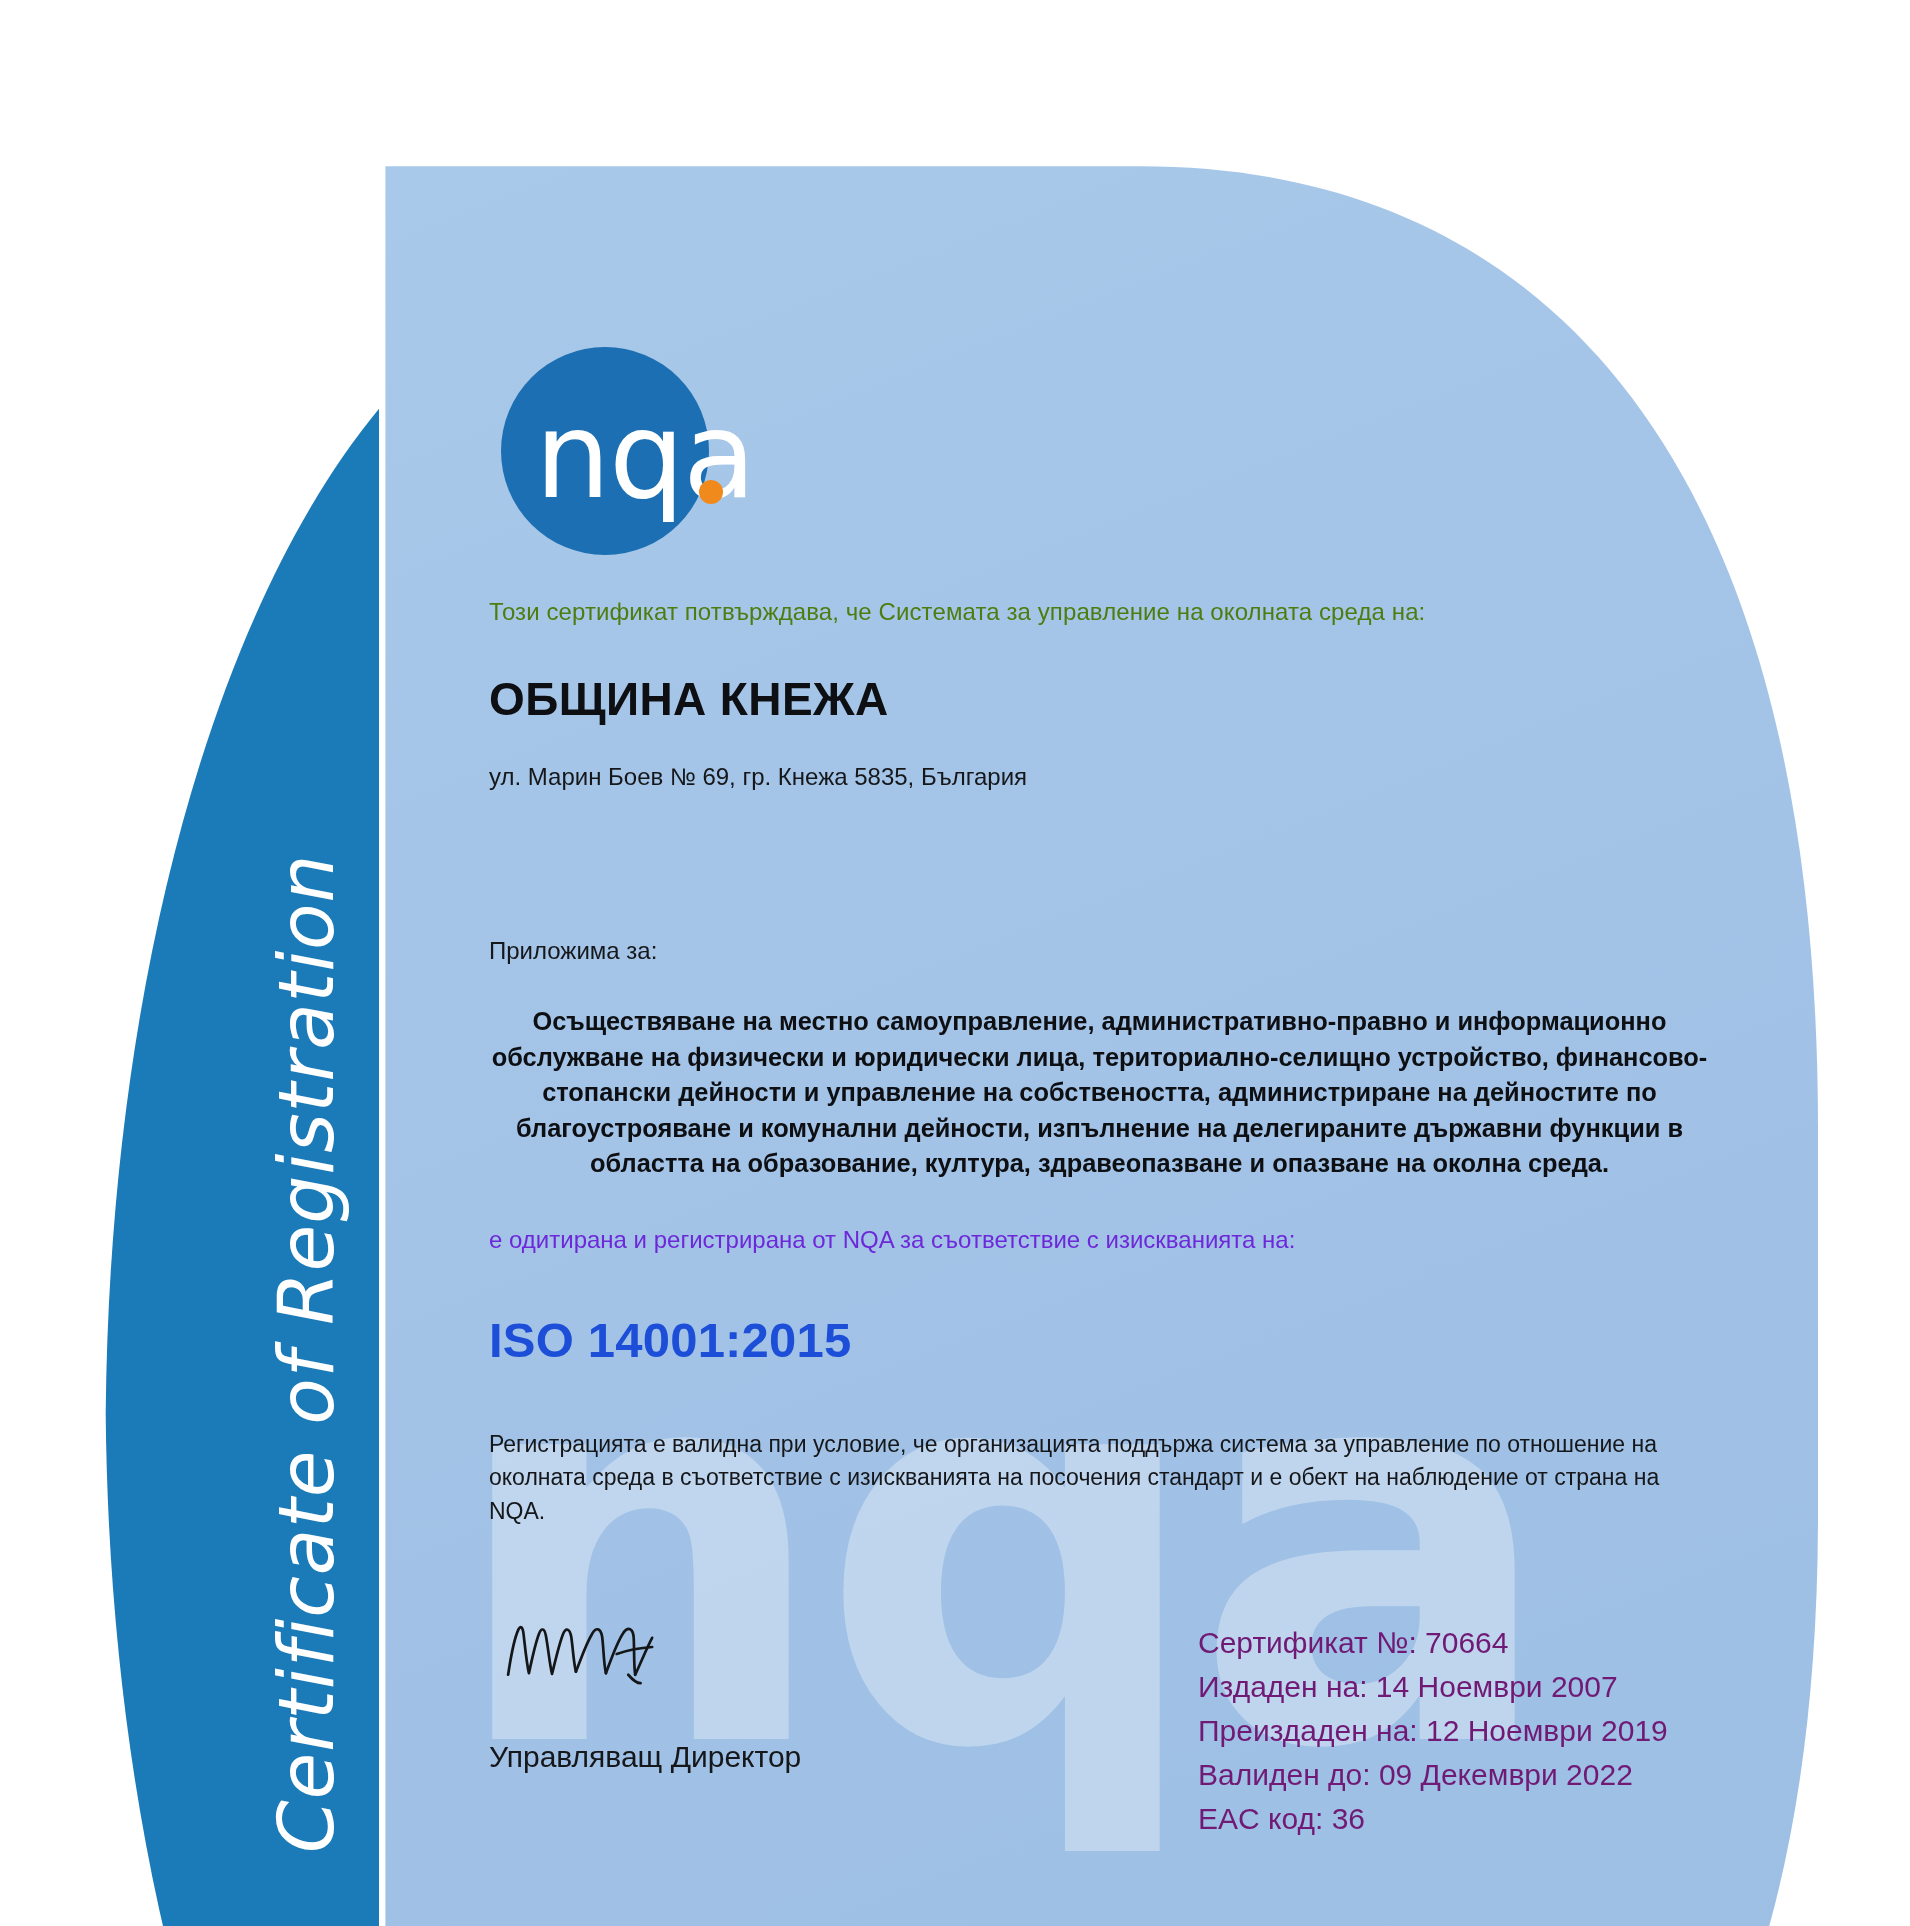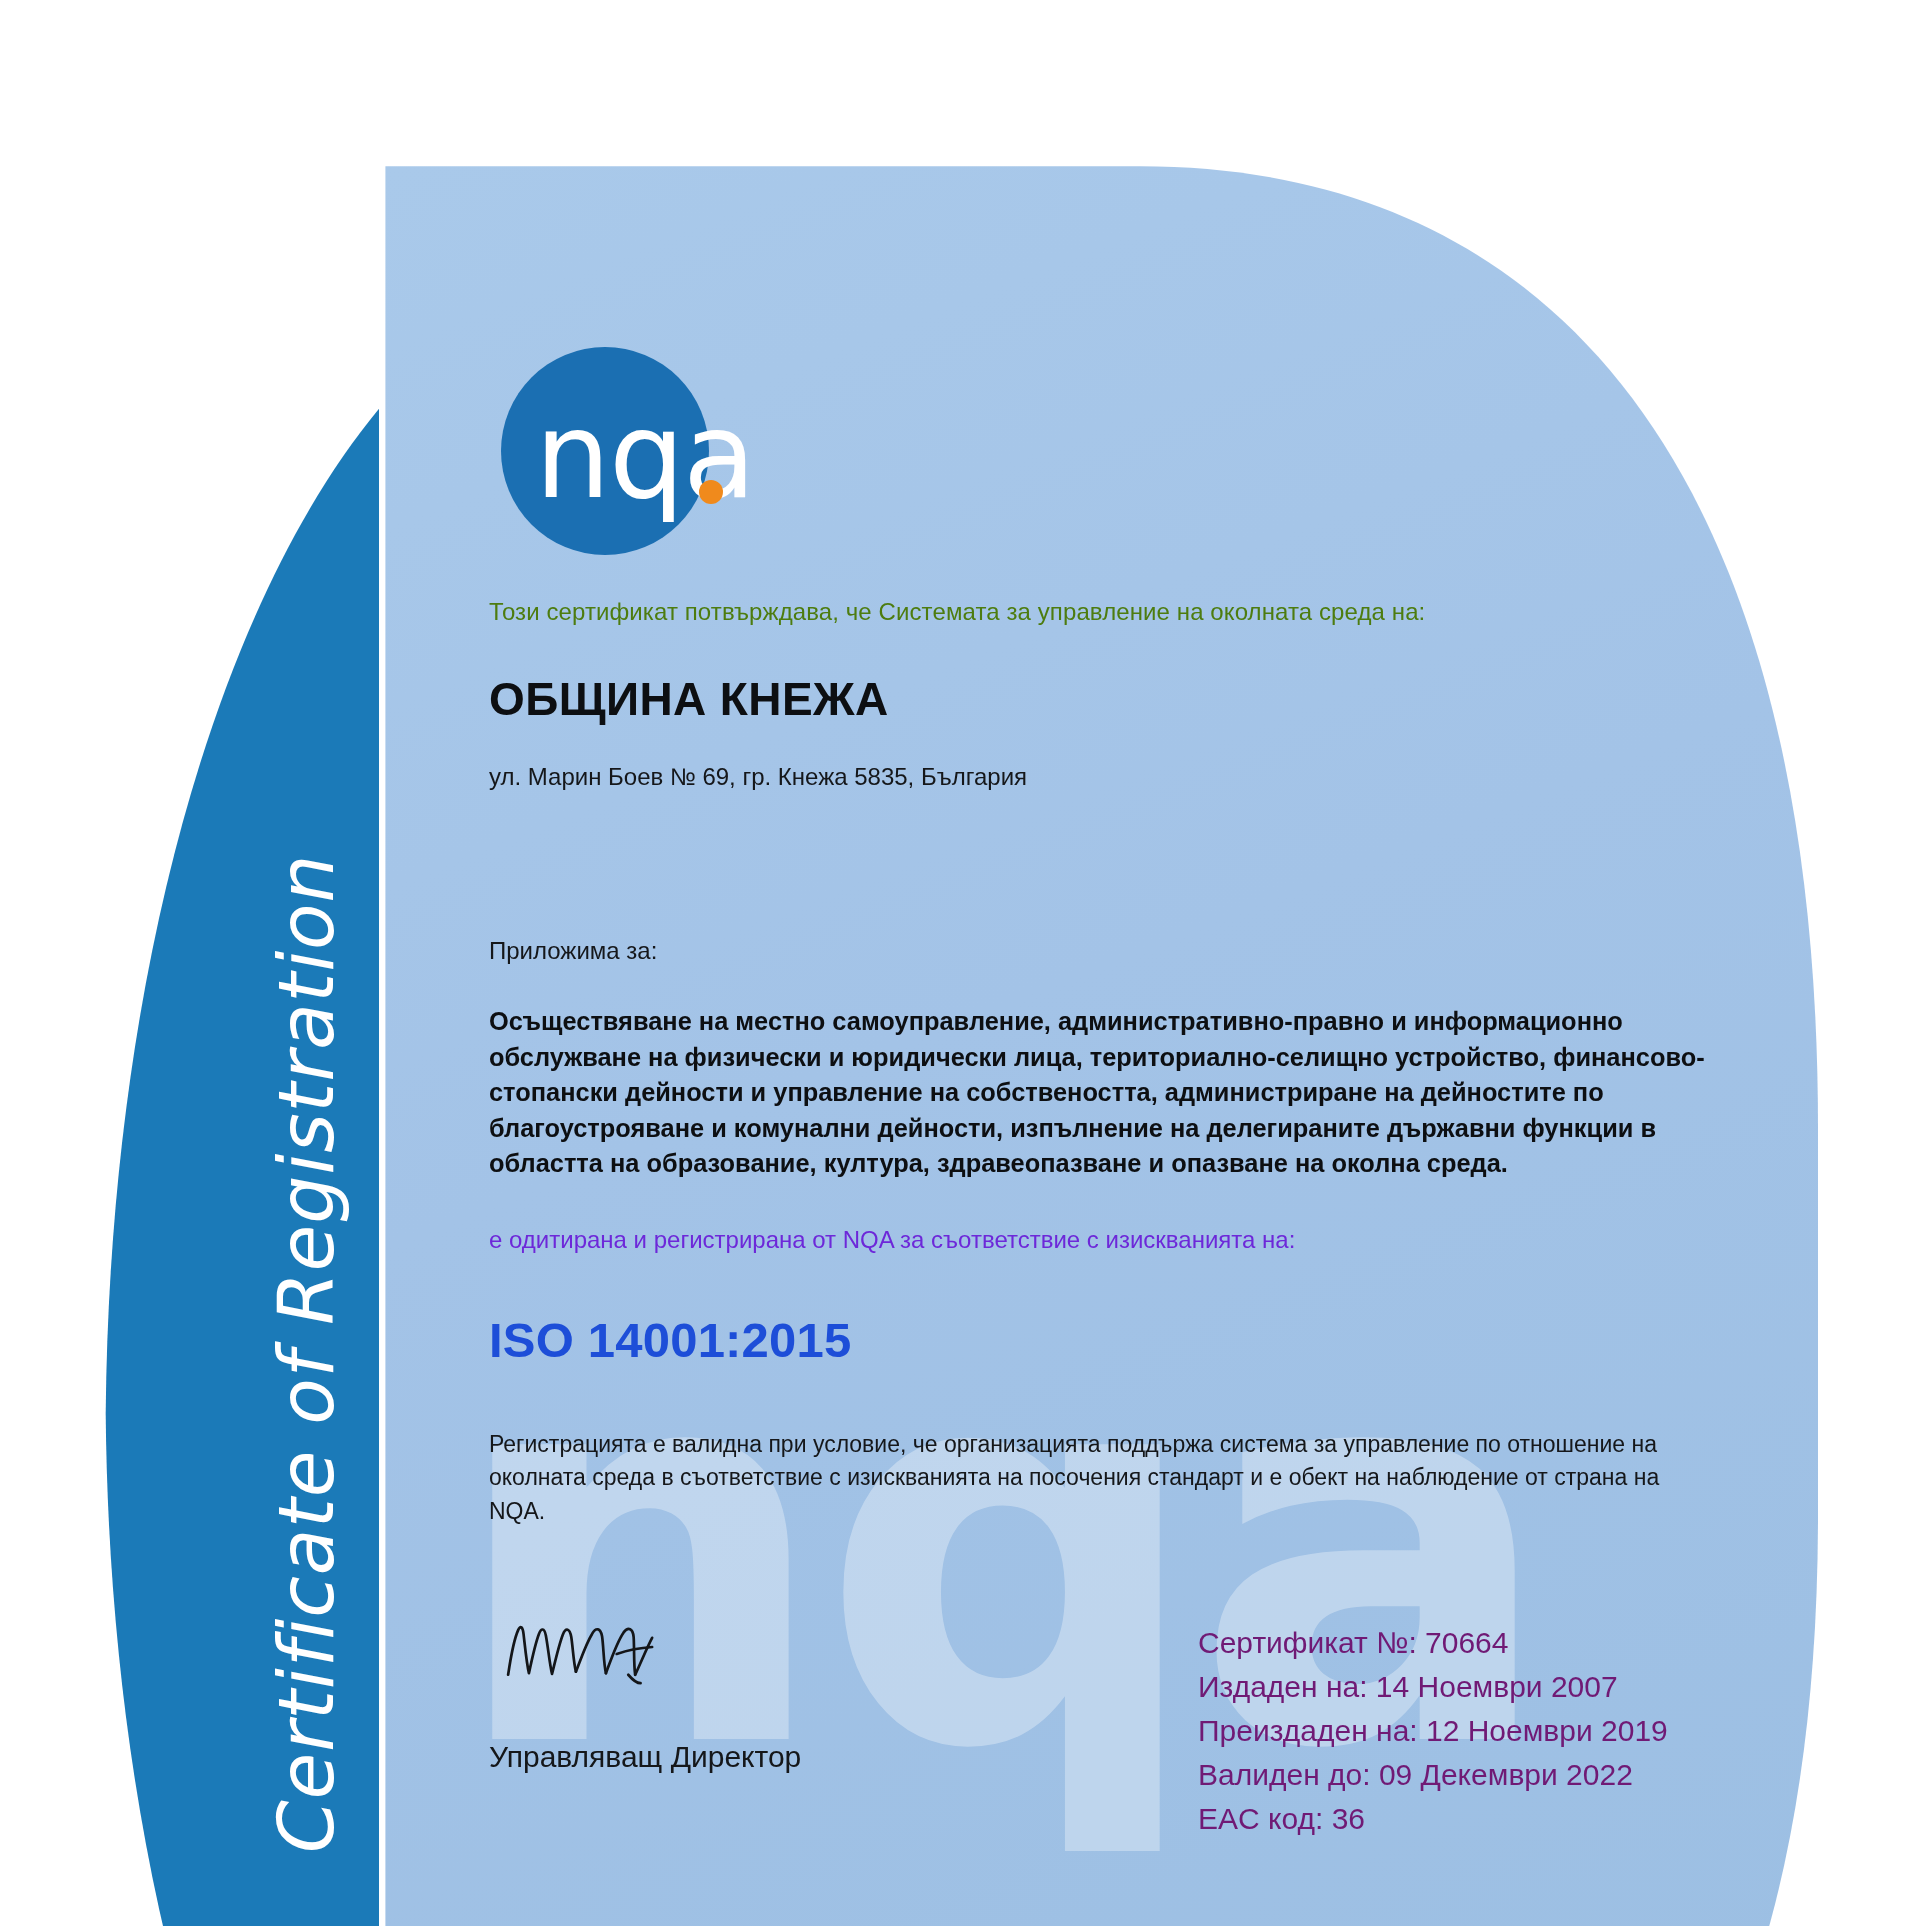--- a/index.html
+++ b/index.html
@@ -138,20 +138,21 @@
     font-size: 24px;
     color: #15171a;
     margin: 0 0 39px 0;
   }
   .scope-text {
     font-size: 25.4px;
     font-weight: bold;
     color: #0d0f12;
     line-height: 1.40;
     margin: 0 0 44px 0;
+    text-align: center;
   }
   .audited-line {
     font-size: 24px;
     color: #6d28d9;
     margin: 0 0 58px 0;
   }
   .standard {
     font-size: 49px;
     font-weight: bold;
     color: #1d4ed8;

